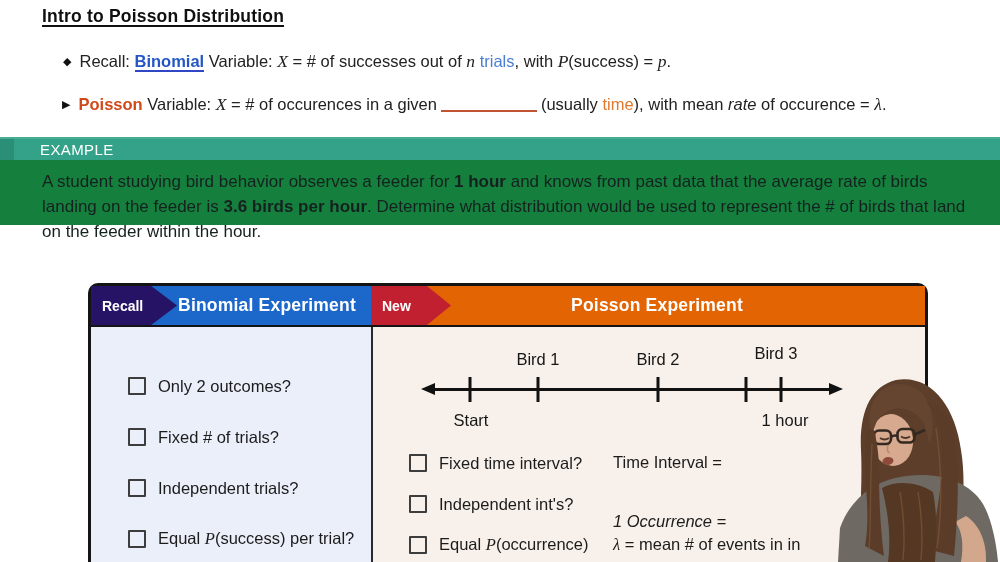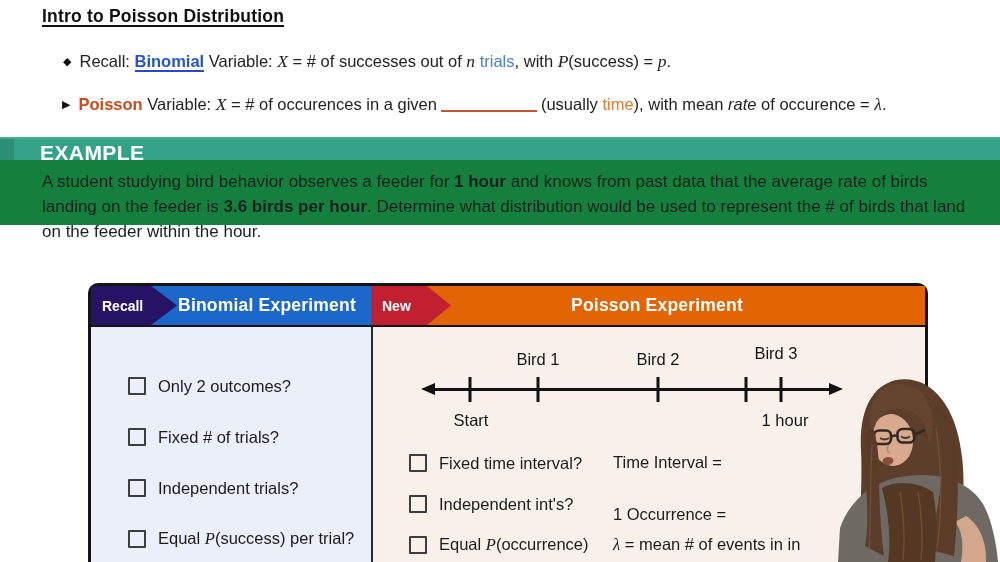--- a/index.html
+++ b/index.html
@@ -37,22 +37,22 @@
 
   
   .example-banner{
     left:0;top:137px;width:1000px;height:23px;background:#33a288;
     border-top:2px solid #46ad93;box-sizing:border-box;
   }
   .example-banner .cap{
     position:absolute;left:0;top:0;bottom:0;width:14px;background:#2b8f78;
   }
   .example-banner .txt{
-    position:absolute;left:40px;top:2px;color:#fff;font-weight:bold;
-    font-size:21px;letter-spacing:.4px;
+    position:absolute;left:40px;top:2px;color:#fff;font-weight:normal;
+    font-size:15px;letter-spacing:.4px;
   }
   .example-body{
     left:0;top:160px;width:1000px;height:65px;background:#15803d;
   }
   .example-text{
     position:absolute;left:42px;top:9px;width:925px;
     font-size:17px;line-height:25px;color:#15211f;
   }
   .b{font-weight:bold;}
 
@@ -182,21 +182,21 @@
     <div class="chk-row" style="left:310px;top:166px;">
       <span class="cb"></span>
       <span>Independent int's?</span>
     </div>
     <div class="chk-row" style="left:310px;top:207px;">
       <span class="cb"></span>
       <span><span>Equal </span><span class="mvar" style="font-size:16.5px">P</span><span>(occurrence)</span></span>
     </div>
 
     <span class="rtext" style="left:522px;top:126px;">Time Interval =</span>
-    <span class="rtext" style="left:522px;top:178px;">1 Occurrence =</span>
+    <span class="rtext" style="left:522px;top:185px;font-style:italic;">1 Occurrence =</span>
     <span class="rtext" style="left:522px;top:208px;"><span class="mvar" style="font-size:16.5px">λ</span><span> = mean # of events in in</span></span>
   </div>
 </div>
 
 <svg class="abs webcam" viewBox="0 0 162 188" aria-hidden="true">
 
   <path d="M58,6 C33,12 21,38 23,76 C25,120 19,158 25,188 L118,188 C123,150 129,112 123,76 C117,32 93,0 58,6 Z" fill="#5c3e2a"></path>
 
   <path d="M0,188 L2,154 C12,126 33,110 57,104 C93,96 129,104 145,130 C153,144 158,166 160,188 Z" fill="#6e6a63"></path>
 

